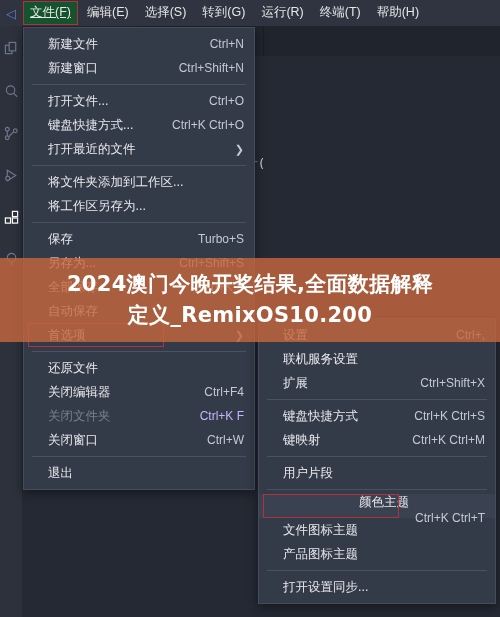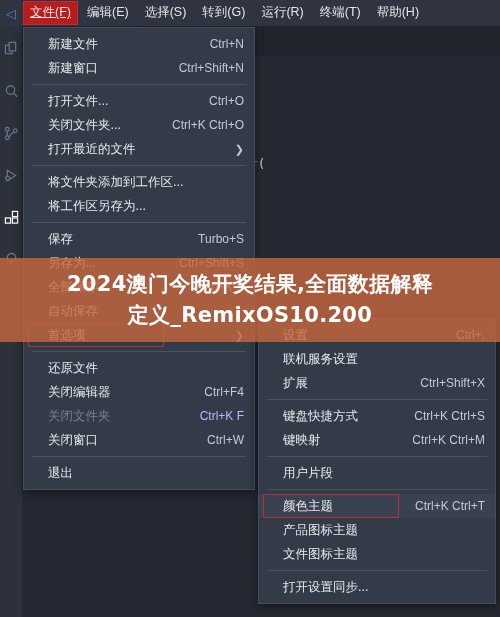--- a/index.html
+++ b/index.html
@@ -19,21 +19,21 @@
   }
   .back-chevron {
     width: 22px; height: 26px; display: flex; align-items: center; justify-content: center;
     color: #5d7fc4; font-size: 13px;
   }
   .menu-root {
     position: relative;
     padding: 3px 7px 4px 7px; margin: 0 1px;
     font-size: 12.5px; color: #e6e6e6; white-space: nowrap;
   }
-  .menu-root.active { background: #b91c1c; text-decoration: underline; }
+  .menu-root.active { background: #14532d; text-decoration: underline; }
   .menu-root .hl-box {
     position: absolute; left: 0; top: 0; right: 0; bottom: 0;
     border: 1.6px solid #b0323c; pointer-events: none;
   }
 
   
   .activitybar {
     position: absolute; left: 0; top: 26px; width: 22px; height: 591px;
     background: #2c313c;
   }
@@ -145,21 +145,21 @@
   .sep { height: 1px; background: #4a5161; margin: 4px 8px; }
 
   
   .submenu {
     position: absolute; left: 258px; top: 318px; width: 238px;
     background: #333a48;
     border: 1px solid #454c5b;
     box-shadow: 0 3px 10px rgba(0,0,0,.45);
     padding: 4px 0;
   }
-  .submenu .mi.sel { background: #3a4251; }
+  .submenu .mi.sel { background: #3a4251; flex-direction: column; }
   .submenu .mi .hl-box { right: 96px; }
 
   
   .overlay {
     position: absolute; left: 0; top: 258px; width: 500px; height: 84px;
     background: rgba(196, 103, 62, 0.82);
     display: flex; flex-direction: column; align-items: center; justify-content: center;
     pointer-events: none;
   }
   .overlay .ol-line {
@@ -311,21 +311,21 @@
     <div class="mi">
       <span>新建窗口</span>
       <span class="acc">Ctrl+Shift+N</span>
     </div>
     <div class="sep"></div>
     <div class="mi">
       <span>打开文件...</span>
       <span class="acc">Ctrl+O</span>
     </div>
     <div class="mi">
-      <span>关闭文件夹...</span>
+      <span>键盘快捷方式...</span>
       <span class="acc">Ctrl+K Ctrl+O</span>
     </div>
     <div class="mi">
       <span>打开最近的文件</span>
       <span class="caret">❯</span>
     </div>
     <div class="sep"></div>
     <div class="mi">
       <span>将文件夹添加到工作区...</span>
     </div>
@@ -400,24 +400,24 @@
     <div class="mi">
       <span>用户片段</span>
     </div>
     <div class="sep"></div>
     <div class="mi sel">
       <span>颜色主题</span>
       <span class="acc">Ctrl+K Ctrl+T</span>
       <span class="hl-box"></span>
     </div>
     <div class="mi">
+      <span>文件图标主题</span>
+    </div>
+    <div class="mi">
       <span>产品图标主题</span>
-    </div>
-    <div class="mi">
-      <span>文件图标主题</span>
     </div>
     <div class="sep"></div>
     <div class="mi">
       <span>打开设置同步...</span>
     </div>
   </div>
 
   <div class="overlay">
     <div class="ol-line">2024澳门今晚开奖结果,全面数据解释</div>
     <div class="ol-line">定义_RemixOS10.200</div>

